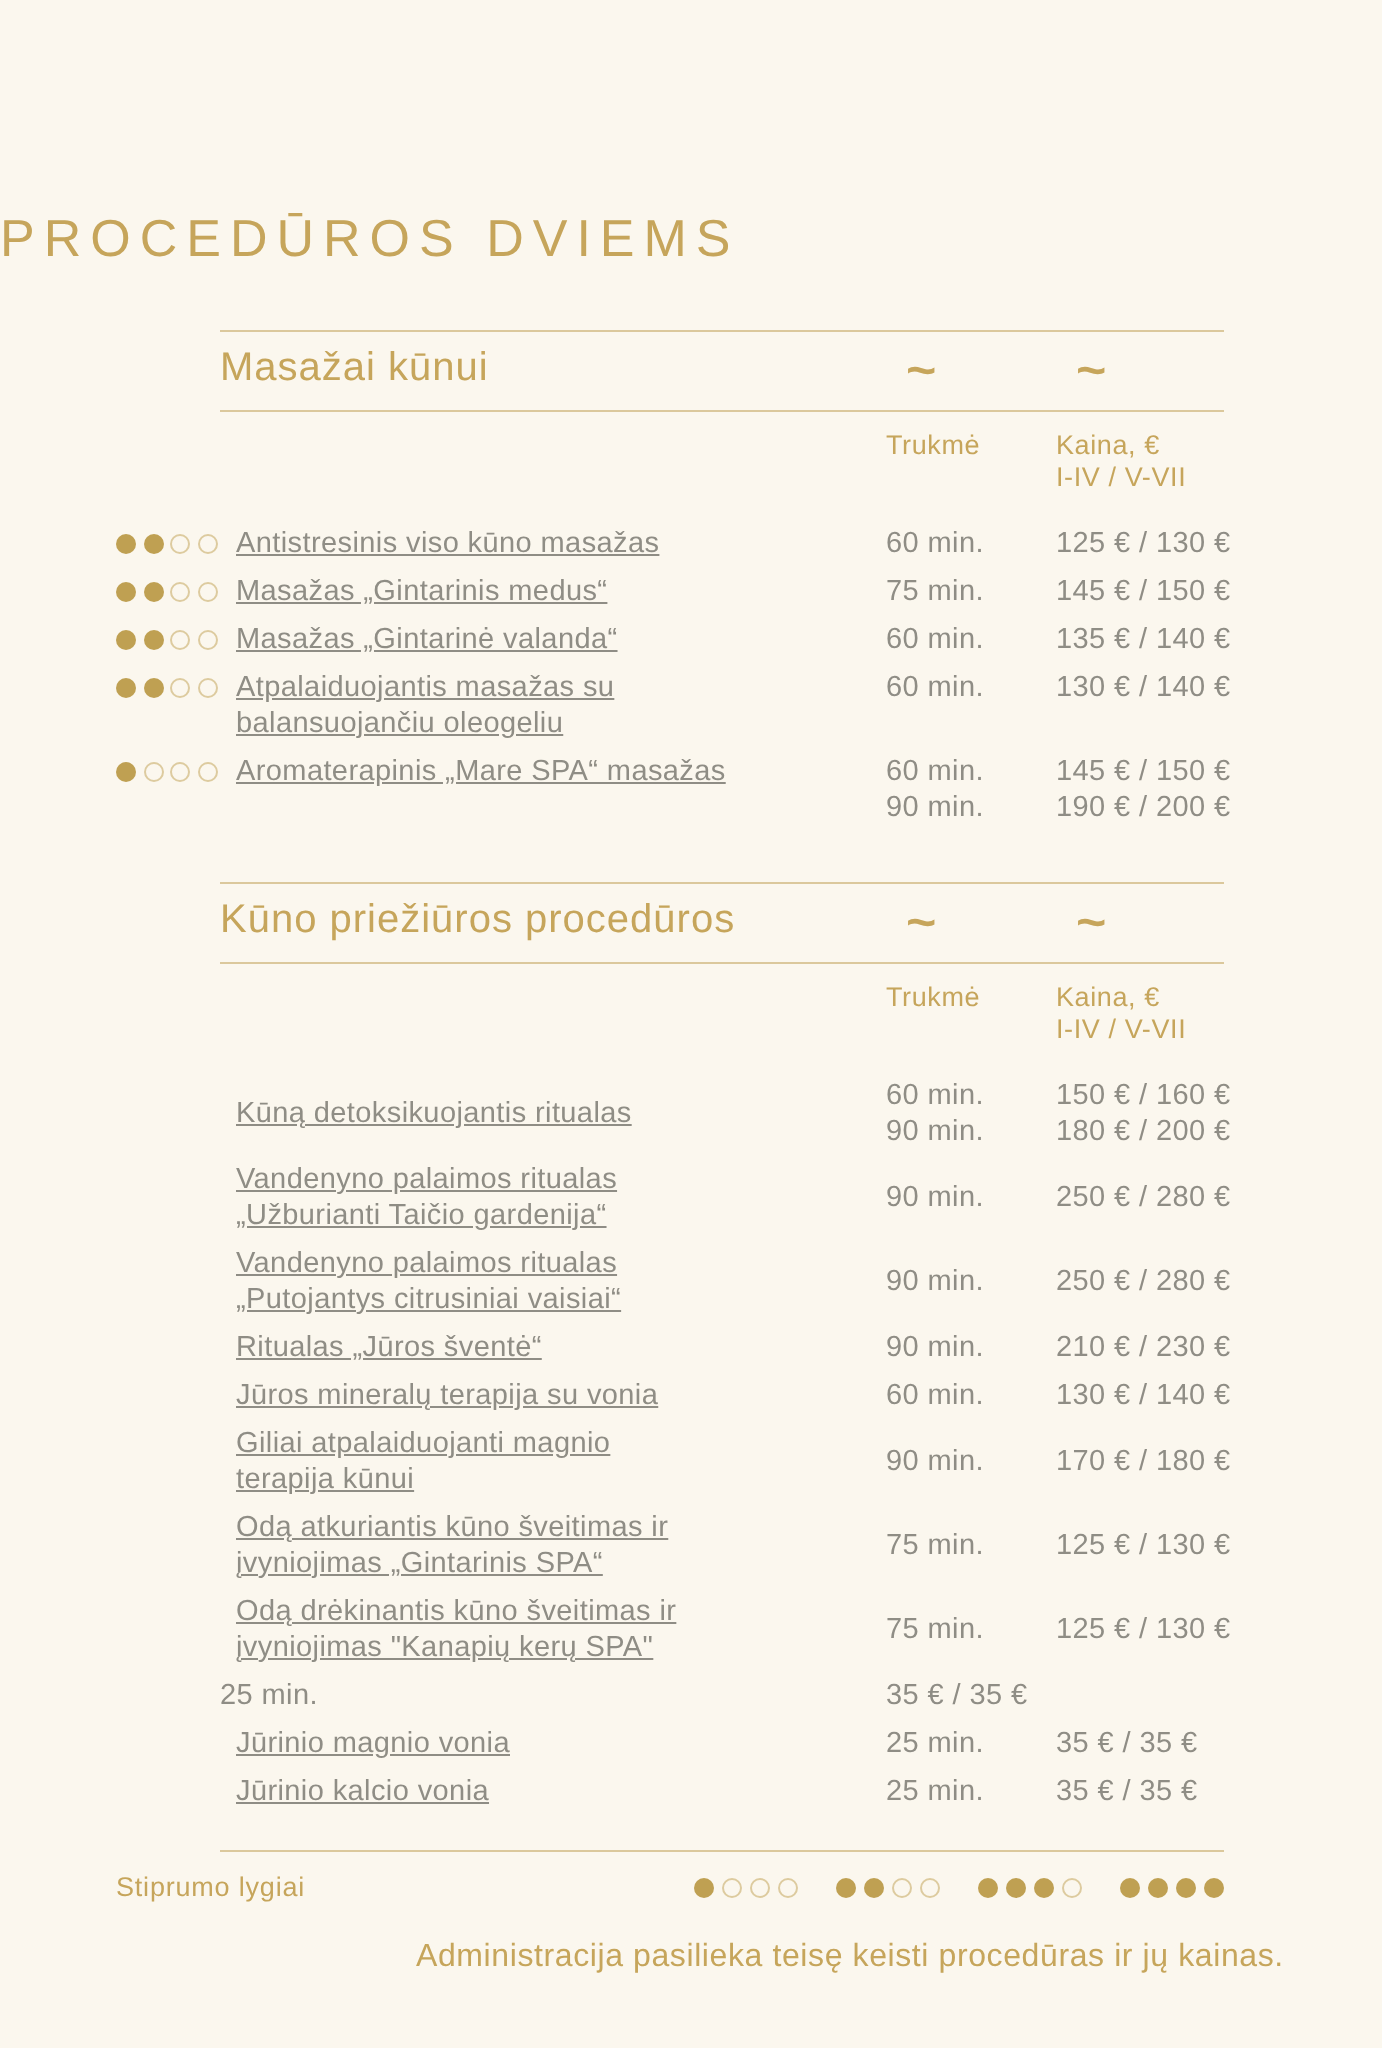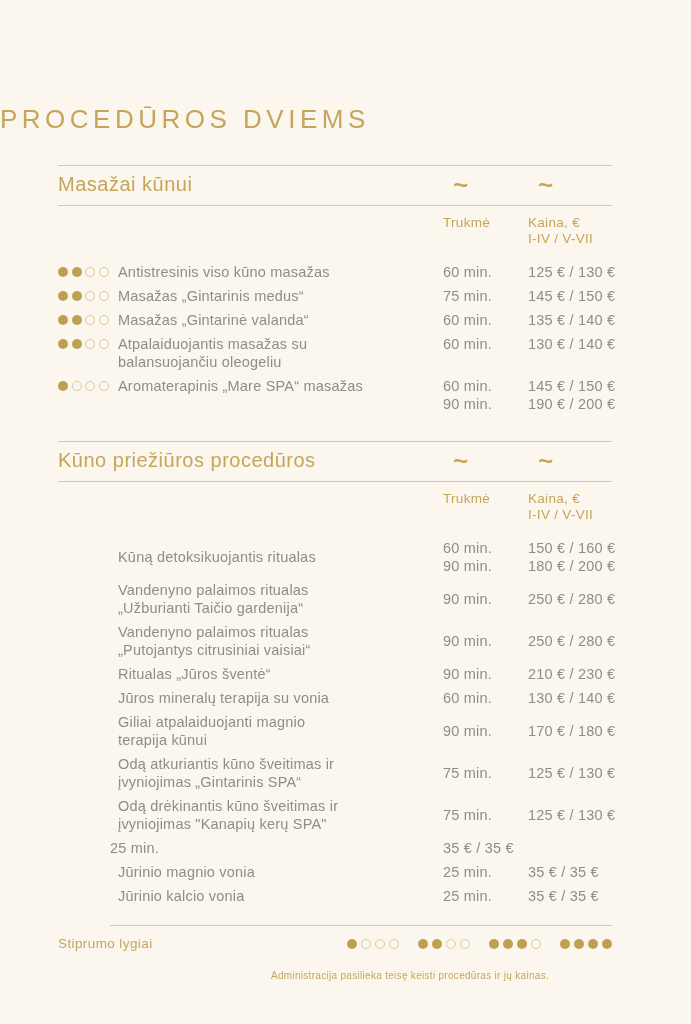--- a/index.html
+++ b/index.html
@@ -28,20 +28,21 @@
   }
   .content{width:554px;margin-left:58px;margin-top:30px;}
   
   .band{
     display:grid;
     grid-template-columns:1fr 85px 84px;
     align-items:center;
     border-top:1px solid var(--line);
     border-bottom:1px solid var(--line);
     padding:7px 0 9px 0;
+    margin-left:52px;
   }
   .band-title{font-size:20px;color:var(--gold);letter-spacing:.5px;}
   .band-tilde{
     color:var(--gold);
     font-size:26px;
     font-weight:bold;
     padding-left:10px;
     line-height:12px;
     transform:scaleY(.9);
   }
@@ -60,42 +61,42 @@
     display:grid;
     grid-template-columns:52px 1fr 85px 84px;
     padding:3px 0;
     color:var(--text);
     font-size:14.5px;
     line-height:18px;
     letter-spacing:.2px;
   }
   .rows-top .row{align-items:start;}
   .rows-center .row{align-items:center;}
-  .cell-name{padding-left:8px;padding-right:12px;}
+  .cell-name{padding-left:8px;padding-right:12px;text-decoration:underline;}
   .cell-dur,.cell-price{white-space:nowrap;}
   .dots{display:flex;gap:3.5px;padding-top:4px;}
   .dot{width:10px;height:10px;border-radius:50%;flex:none;}
   .dot.filled{background:var(--dot-fill);}
   .dot.empty{border:1.2px solid var(--dot-empty);}
   .section{margin-bottom:25px;}
   .section:last-of-type{margin-bottom:0;}
   
   .footer-rule{border-top:1px solid var(--line);margin-left:52px;margin-top:17px;}
   .legend{
     display:flex;justify-content:space-between;align-items:center;
     gap:19px;padding-top:10px;
     color:var(--gold);font-size:13.5px;letter-spacing:.4px;
   }
   .legend-group{display:flex;gap:4px;}
   .note{
     margin-top:19px;
     padding-left:150px;
     text-align:center;
     color:var(--gold);
-    font-size:10px;
+    font-size:16px;
     letter-spacing:.3px;
     white-space:nowrap;
   }
 </style>
 </head>
 <body>
 
 <div class="page">
   <div class="title">PROCEDŪROS DVIEMS</div>
 

